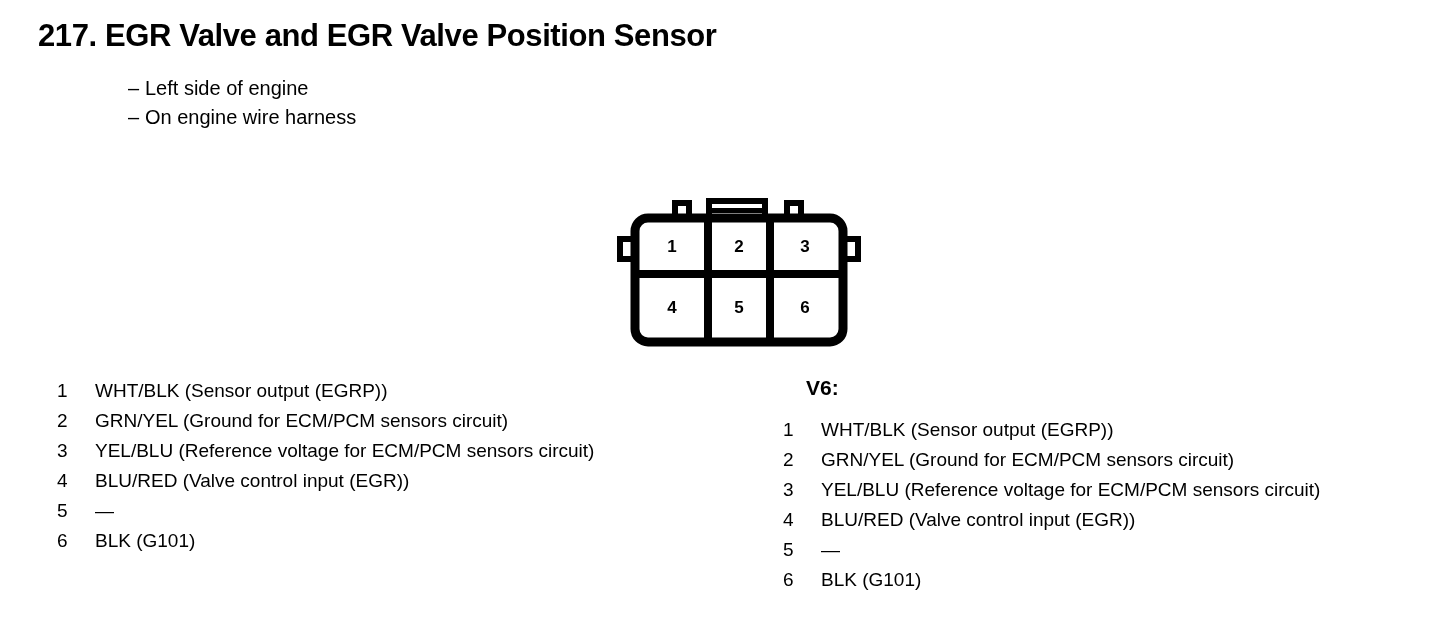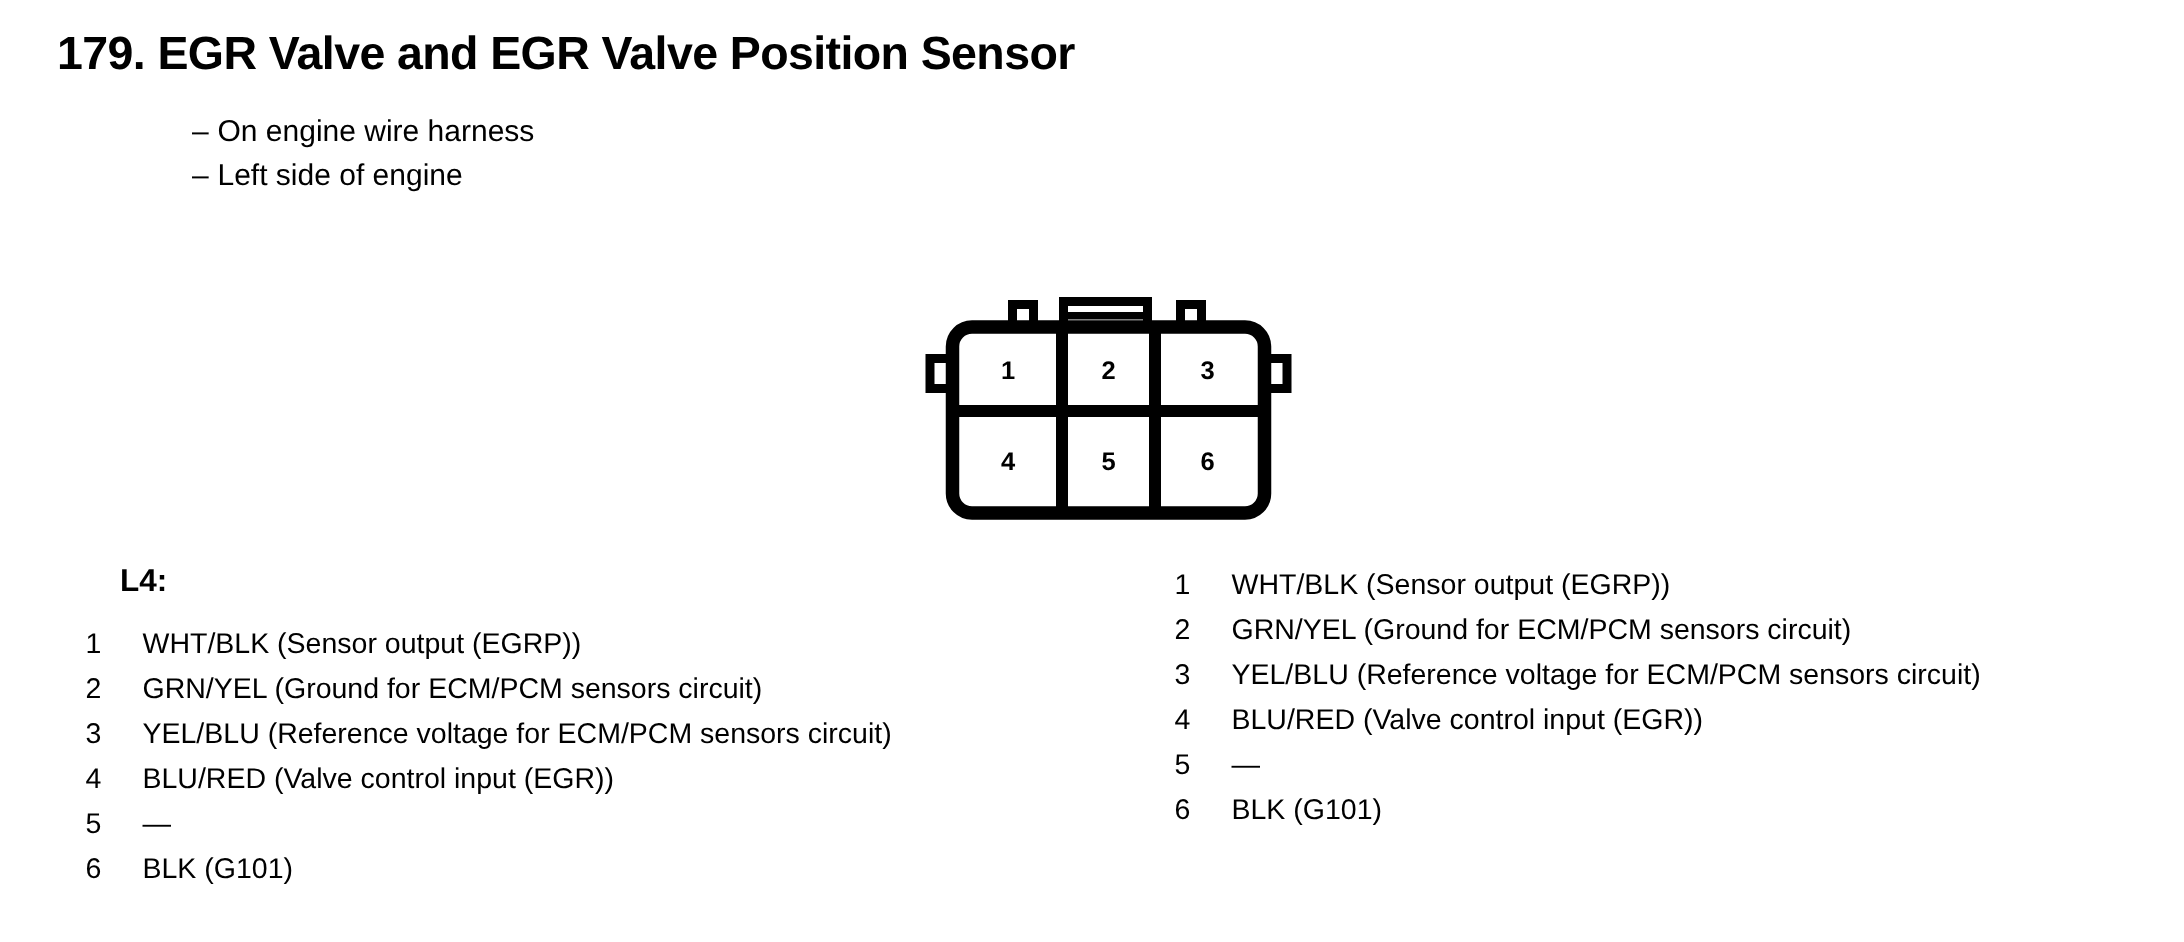--- a/index.html
+++ b/index.html
@@ -98,28 +98,28 @@
     width: 20px;
   }
   .pin-desc {
     display: inline;
     margin-left: 18px;
   }
 </style>
 </head>
 <body>
 
-<div id="page-title">179. EGR Valve and EGR Valve Position Sensor</div>
+<div id="page-title">217. EGR Valve and EGR Valve Position Sensor</div>
 
 <div id="bullet-list">
   <span class="bullet-row">
-    <span class="bullet-dash">–</span><span>On engine wire harness</span>
+    <span class="bullet-dash">–</span><span>Left side of engine</span>
   </span>
   <span class="bullet-row">
-    <span class="bullet-dash">–</span><span>Left side of engine</span>
+    <span class="bullet-dash">–</span><span>On engine wire harness</span>
   </span>
 </div>
 
 <div id="connector-diagram">
   <svg width="258" height="158" viewBox="0 0 258 158" xmlns="http://www.w3.org/2000/svg">
 
     <g>
       <rect x="96" y="6" width="62" height="30" fill="#000000"></rect>
       <rect x="102" y="12" width="50" height="4" fill="#ffffff"></rect>
       <rect x="102" y="21" width="50" height="4" fill="#ffffff"></rect>
@@ -153,32 +153,32 @@
     <text class="pin-num" x="62" y="56">1</text>
     <text class="pin-num" x="129" y="56">2</text>
     <text class="pin-num" x="195" y="56">3</text>
     <text class="pin-num" x="62" y="117">4</text>
     <text class="pin-num" x="129" y="117">5</text>
     <text class="pin-num" x="195" y="117">6</text>
   </svg>
 </div>
 
 <div class="pinout-column" id="pinout-column-l4">
-  <div class="column-heading">L4:</div>
   <div class="pin-list">
     <span class="pin-row"><span class="pin-index">1</span><span class="pin-desc">WHT/BLK (Sensor output (EGRP))</span></span>
     <span class="pin-row"><span class="pin-index">2</span><span class="pin-desc">GRN/YEL (Ground for ECM/PCM sensors circuit)</span></span>
     <span class="pin-row"><span class="pin-index">3</span><span class="pin-desc">YEL/BLU (Reference voltage for ECM/PCM sensors circuit)</span></span>
     <span class="pin-row"><span class="pin-index">4</span><span class="pin-desc">BLU/RED (Valve control input (EGR))</span></span>
     <span class="pin-row"><span class="pin-index">5</span><span class="pin-desc">—</span></span>
     <span class="pin-row"><span class="pin-index">6</span><span class="pin-desc">BLK (G101)</span></span>
   </div>
 </div>
 
 <div class="pinout-column" id="pinout-column-v6">
+  <div class="column-heading">V6:</div>
   <div class="pin-list">
     <span class="pin-row"><span class="pin-index">1</span><span class="pin-desc">WHT/BLK (Sensor output (EGRP))</span></span>
     <span class="pin-row"><span class="pin-index">2</span><span class="pin-desc">GRN/YEL (Ground for ECM/PCM sensors circuit)</span></span>
     <span class="pin-row"><span class="pin-index">3</span><span class="pin-desc">YEL/BLU (Reference voltage for ECM/PCM sensors circuit)</span></span>
     <span class="pin-row"><span class="pin-index">4</span><span class="pin-desc">BLU/RED (Valve control input (EGR))</span></span>
     <span class="pin-row"><span class="pin-index">5</span><span class="pin-desc">—</span></span>
     <span class="pin-row"><span class="pin-index">6</span><span class="pin-desc">BLK (G101)</span></span>
   </div>
 </div>
 

